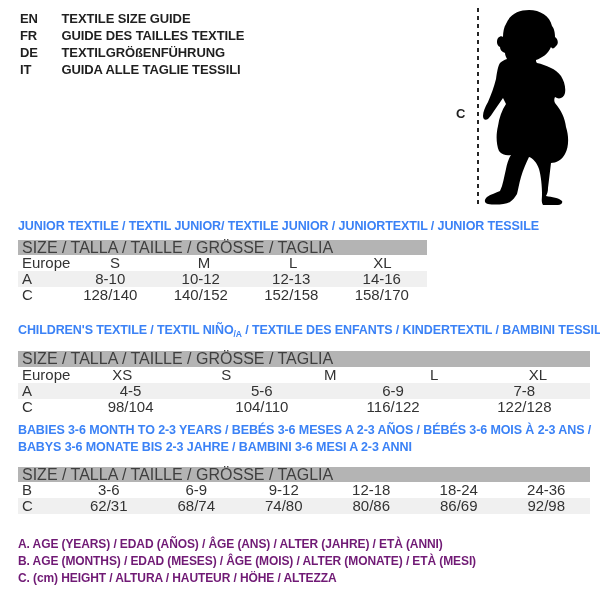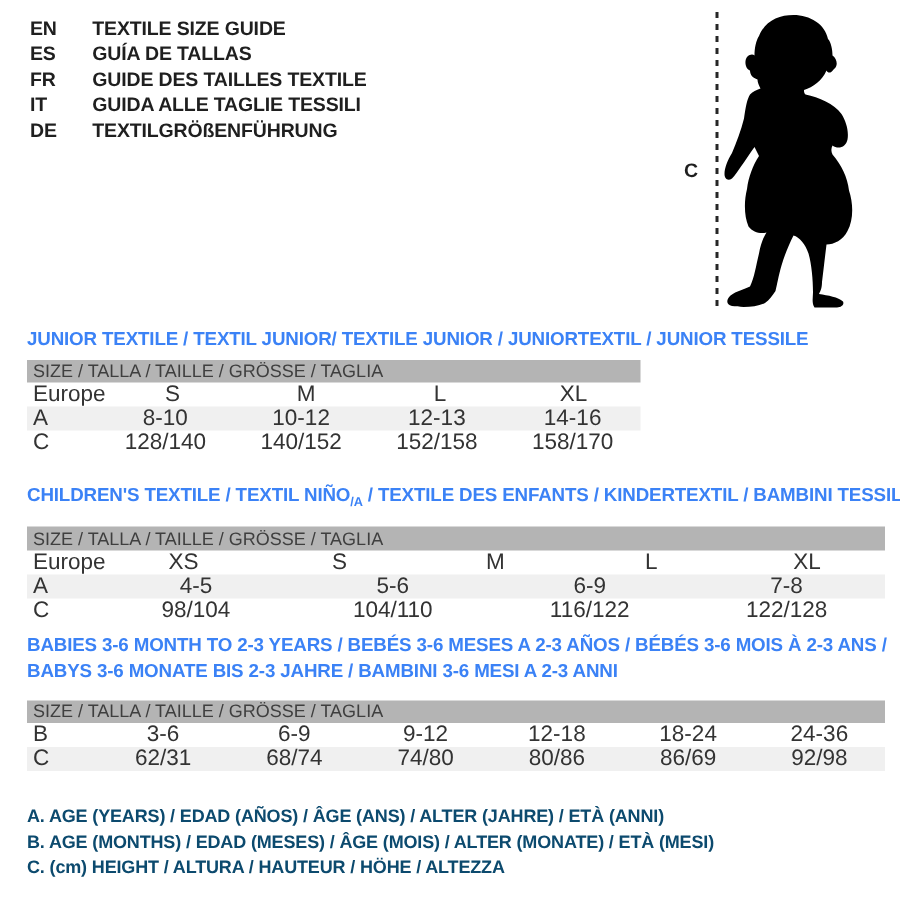--- a/index.html
+++ b/index.html
@@ -14,58 +14,54 @@
   
   .dash-line{position:absolute;left:477px;top:8px;width:2px;height:199px;
     background:repeating-linear-gradient(#262626 0 4px,transparent 4px 8px);}
   .fig-label{position:absolute;left:456px;top:106px;font-size:13px;font-weight:700;}
   .baby{position:absolute;left:482px;top:6px;}
   
   .tbl-title{position:absolute;left:18px;font-size:12.5px;font-weight:700;letter-spacing:-0.1px;white-space:nowrap;color:#3b82f6;}
   .tbl-title .subs{font-size:8.5px;vertical-align:-3px;}
   .tbl-title2{line-height:17px;}
   .bar{position:absolute;left:18px;background:#b4b4b4;color:#3f3f3f;
-    font-size:12px;line-height:15px;padding-left:4px;box-sizing:border-box;white-space:nowrap;}
+    font-size:16px;line-height:15px;padding-left:4px;box-sizing:border-box;white-space:nowrap;}
   .trow{position:absolute;left:18px;display:flex;font-size:15px;color:#333;}
   .trow.shaded{background:#f0f0f0;}
   .tlabel{flex:0 0 47px;box-sizing:border-box;padding-left:4px;text-align:left;}
   .tcell{flex:1;text-align:center;}
   .w-j{width:409px;}
   .w-f{width:572px;}
   .h16{height:16px;line-height:16px;}
   .h15{height:15px;line-height:15px;}
   
-  .notes{position:absolute;left:18px;top:536px;font-size:12px;font-weight:700;letter-spacing:-0.1px;color:#0c4a6e;}
+  .notes{position:absolute;left:18px;top:536px;font-size:12px;font-weight:700;letter-spacing:-0.1px;color:#701a75;}
   .note-line{height:17px;line-height:17px;white-space:nowrap;}
 </style>
 </head>
 <body>
 
 <div class="page">
 
   <div class="lang">
     <div class="lang-row">
       <span class="lang-code">EN</span>
       <span>TEXTILE SIZE GUIDE</span>
     </div>
     <div class="lang-row">
-      <span class="lang-code">ES</span>
-      <span>GUÍA DE TALLAS</span>
-    </div>
-    <div class="lang-row">
       <span class="lang-code">FR</span>
       <span>GUIDE DES TAILLES TEXTILE</span>
     </div>
     <div class="lang-row">
+      <span class="lang-code">DE</span>
+      <span>TEXTILGRÖßENFÜHRUNG</span>
+    </div>
+    <div class="lang-row">
       <span class="lang-code">IT</span>
       <span>GUIDA ALLE TAGLIE TESSILI</span>
-    </div>
-    <div class="lang-row">
-      <span class="lang-code">DE</span>
-      <span>TEXTILGRÖßENFÜHRUNG</span>
     </div>
   </div>
 
   <div class="dash-line"></div>
   <div class="fig-label">C</div>
   <svg class="baby" width="92" height="202" viewBox="0 0 92 202" xmlns="http://www.w3.org/2000/svg">
     <path fill="#000000" d="M47 4
       C58 4 68 10 70 20 C72 22 73 27 73 31
       C76 33 77 38 74 40 C72 43 70 43 69 41
       C66 48 60 52 54 54 C54 55 54 56 55 57

